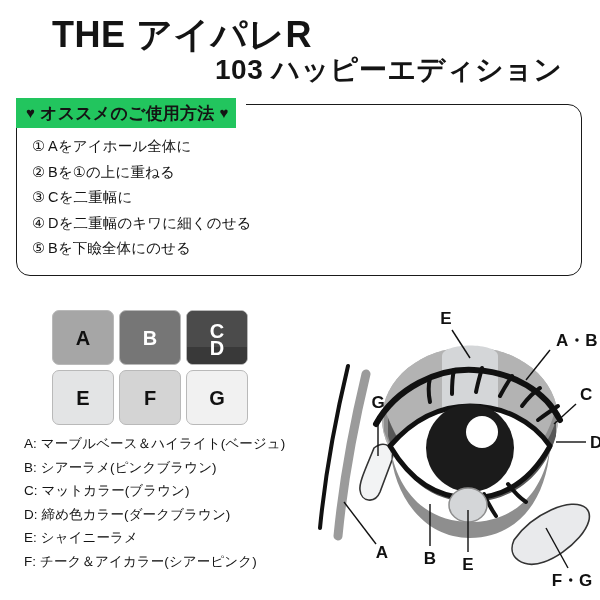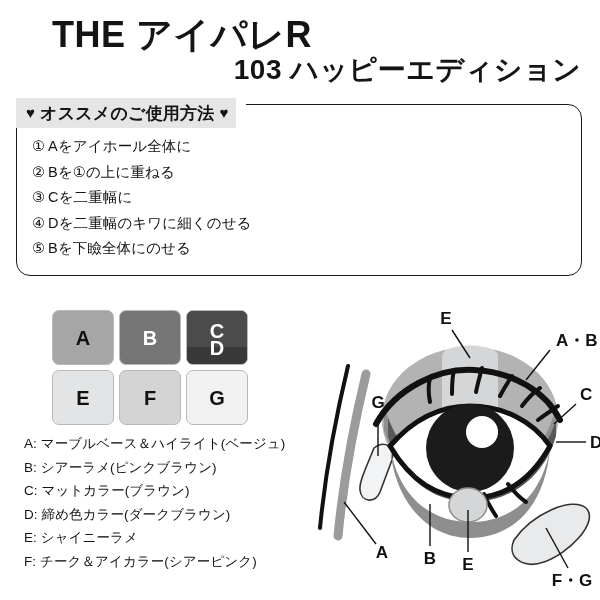--- a/index.html
+++ b/index.html
@@ -30,39 +30,38 @@
     line-height: 34px;
     white-space: nowrap;
   }
   .title-line-2 {
     font-size: 28px;
     font-weight: 700;
     letter-spacing: 0.5px;
     padding-left: 215px;
     line-height: 36px;
     white-space: nowrap;
-    text-align: center;
   }
 
   
   #howto-box {
     position: absolute;
     left: 16px; top: 104px;
     width: 566px;
     height: 172px;
     box-sizing: border-box;
     border: 1.6px solid #1a1a1a;
     border-radius: 14px;
     background: #fff;
   }
   #howto-heading {
     position: absolute;
     left: 16px; top: 98px;
     height: 30px;
-    background: #e5e5e5;
+    background: #22c55e;
     padding: 0 8px 0 10px;
     font-size: 17px;
     font-weight: 700;
     line-height: 30px;
     white-space: nowrap;
     letter-spacing: 0.2px;
     z-index: 3;
   }
   
   #howto-tab-mask {

